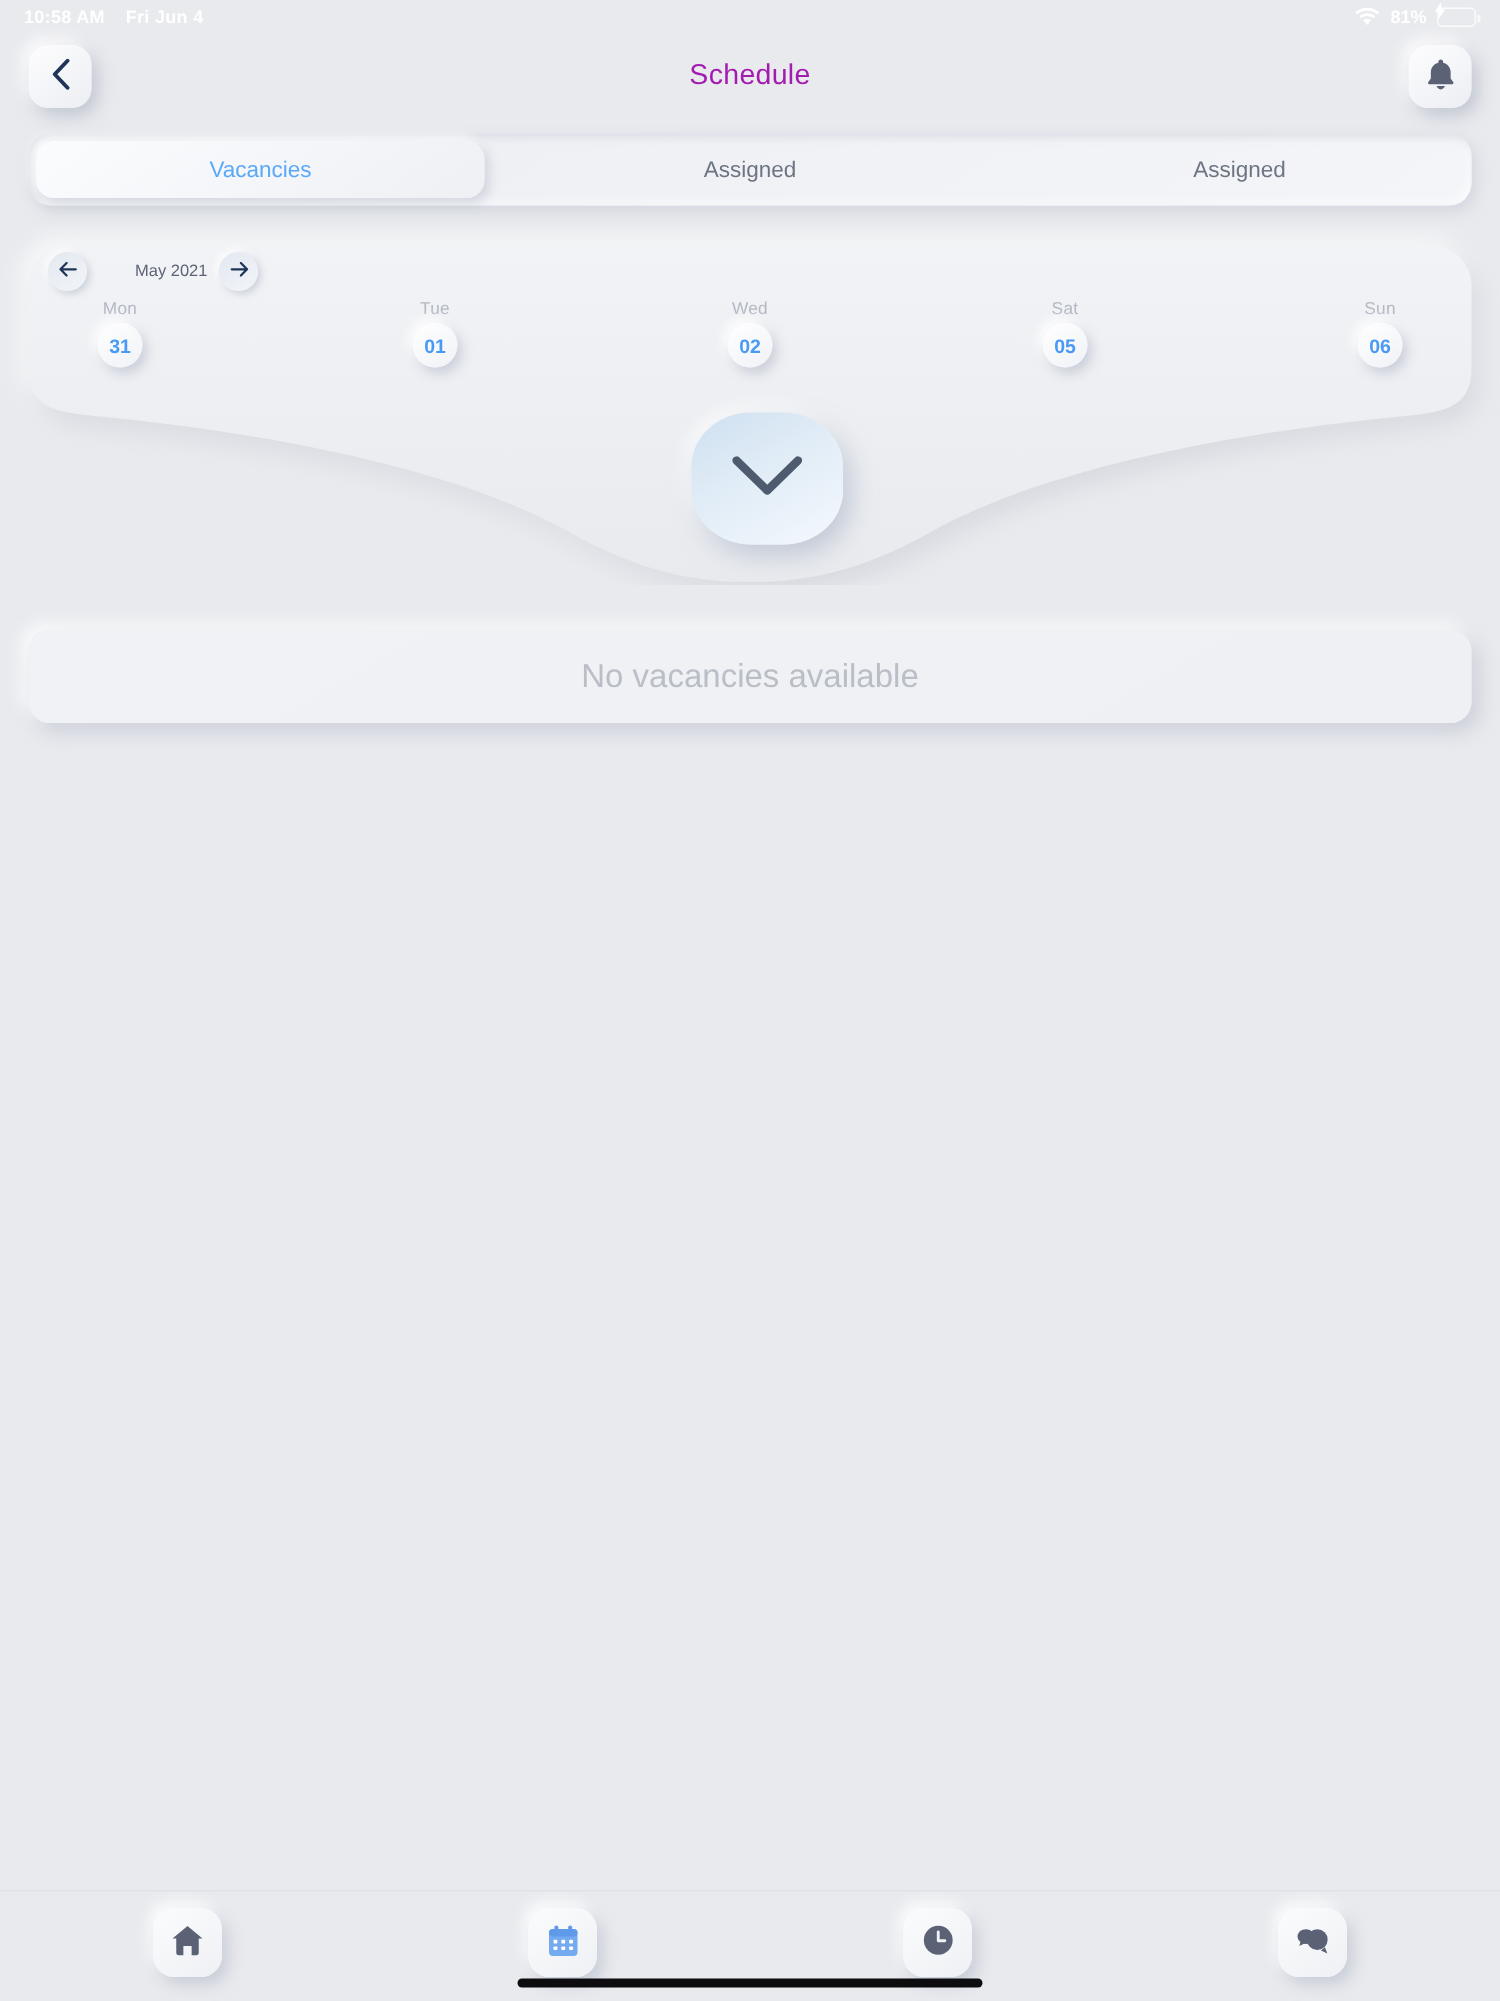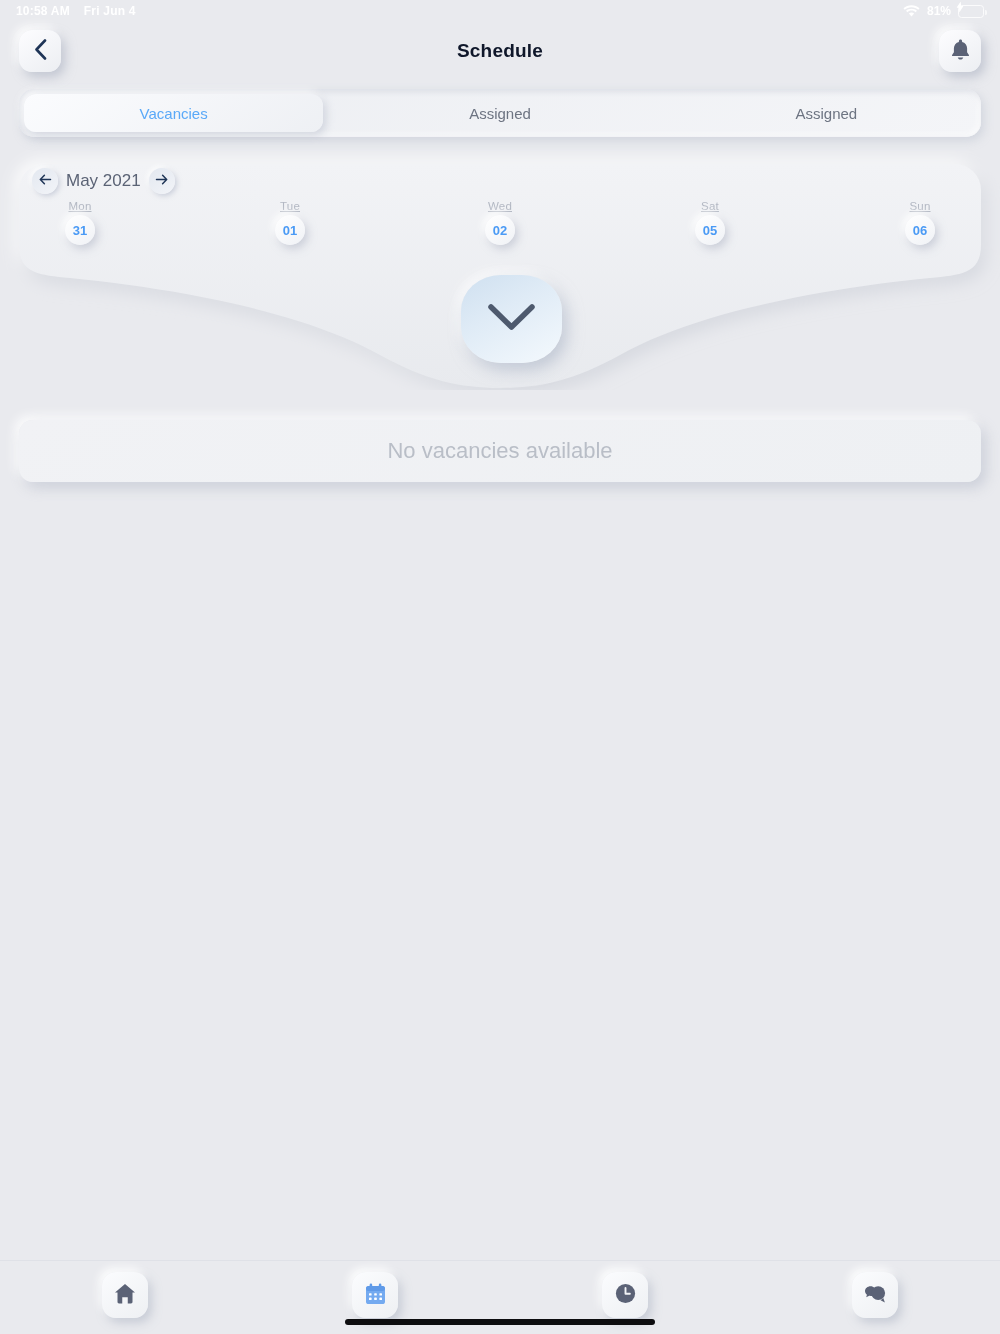--- a/index.html
+++ b/index.html
@@ -37,21 +37,21 @@
     position:absolute; left:50%; top:50%; transform:translate(-50%,-50%);
     width:7px; height:11px;
   }
 
   
   .header {
     position:absolute; top:26px; left:0; width:1000px; height:50px;
     display:flex; align-items:center; justify-content:center;
   }
   .page-title {
-    font-size:19px; font-weight:700; color:#0f172a; letter-spacing:.2px;text-align:right;
+    font-size:19px; font-weight:400; color:#a21caf; letter-spacing:.2px;text-align:right;
   }
   .nbtn {
     position:absolute; width:42px; height:42px; border-radius:13px;
     background:linear-gradient(145deg,#fdfdff,#eceef2);
     box-shadow: 4px 5px 11px rgba(163,170,188,.58), -4px -4px 10px rgba(255,255,255,.95);
     display:flex; align-items:center; justify-content:center; cursor:pointer;
     border:none;
   }
   .nbtn.back { left:19px; top:30px; }
   .nbtn.bell { right:19px; top:30px; }
@@ -85,31 +85,31 @@
   .month-row {
     position:absolute; top:18px; left:32px;
     display:flex; align-items:center; gap:8px;
   }
   .circ-btn {
     width:26px; height:26px; border-radius:50%;
     background:linear-gradient(145deg,#e3e8f0,#f2f4f8);
     box-shadow: 2px 2px 5px rgba(168,176,195,.5), -2px -2px 5px rgba(255,255,255,.9);
     display:flex; align-items:center; justify-content:center; cursor:pointer; border:none;
   }
-  .month-label { font-size:17px; color:#5b6375; font-weight:400; }
+  .month-label { font-size:11px; color:#5b6375; font-weight:400;margin-left:24px; }
 
   .days {
     position:absolute; top:50px; left:20px; width:960px;
     display:flex; justify-content:space-between;
   }
   .day-col {
     width:120px; display:flex; flex-direction:column;
     align-items:center; gap:3px; cursor:pointer;
   }
-  .day-name { font-size:11.5px; color:#b3b8c3; letter-spacing:.2px;text-decoration:underline; }
+  .day-name { font-size:11.5px; color:#b3b8c3; letter-spacing:.2px; }
   .day-num {
     width:30px; height:30px; border-radius:50%;
     display:flex; align-items:center; justify-content:center;
     font-size:13px; font-weight:700; color:#4a9af5;
     background:linear-gradient(145deg,#ffffff,#f0f2f6);
     box-shadow: 3px 4px 8px rgba(167,174,192,.5), -3px -3px 7px rgba(255,255,255,.95);
     text-align: center;
   }
   .day-col.today .day-name { color:#f1a9a9; }
   .day-col.today .day-num {

